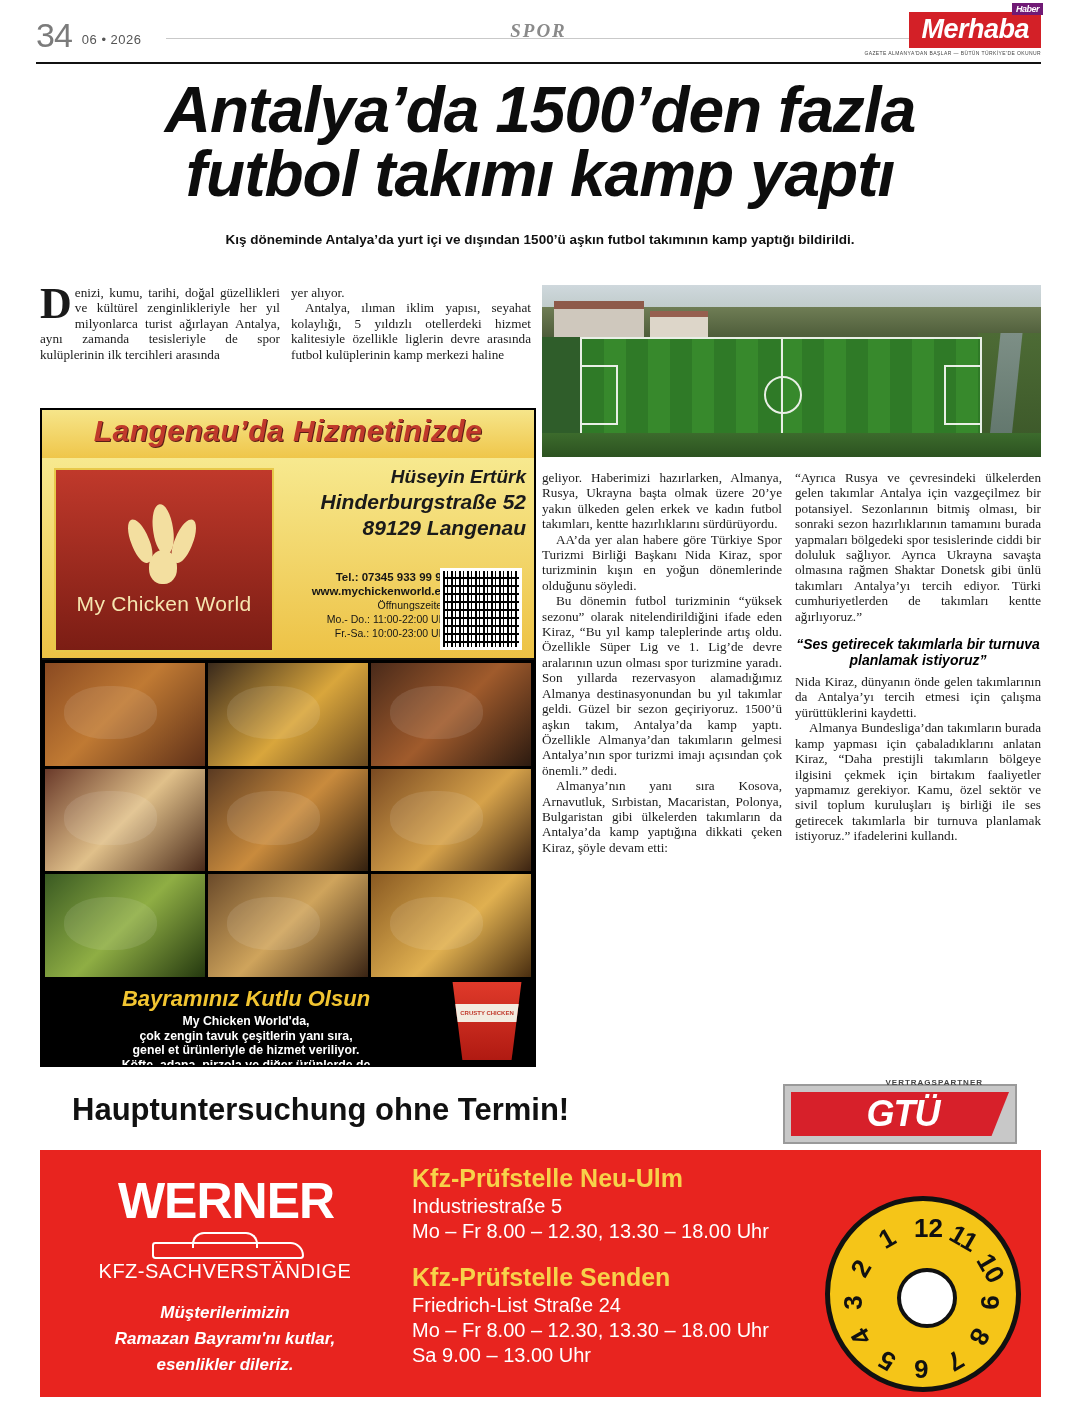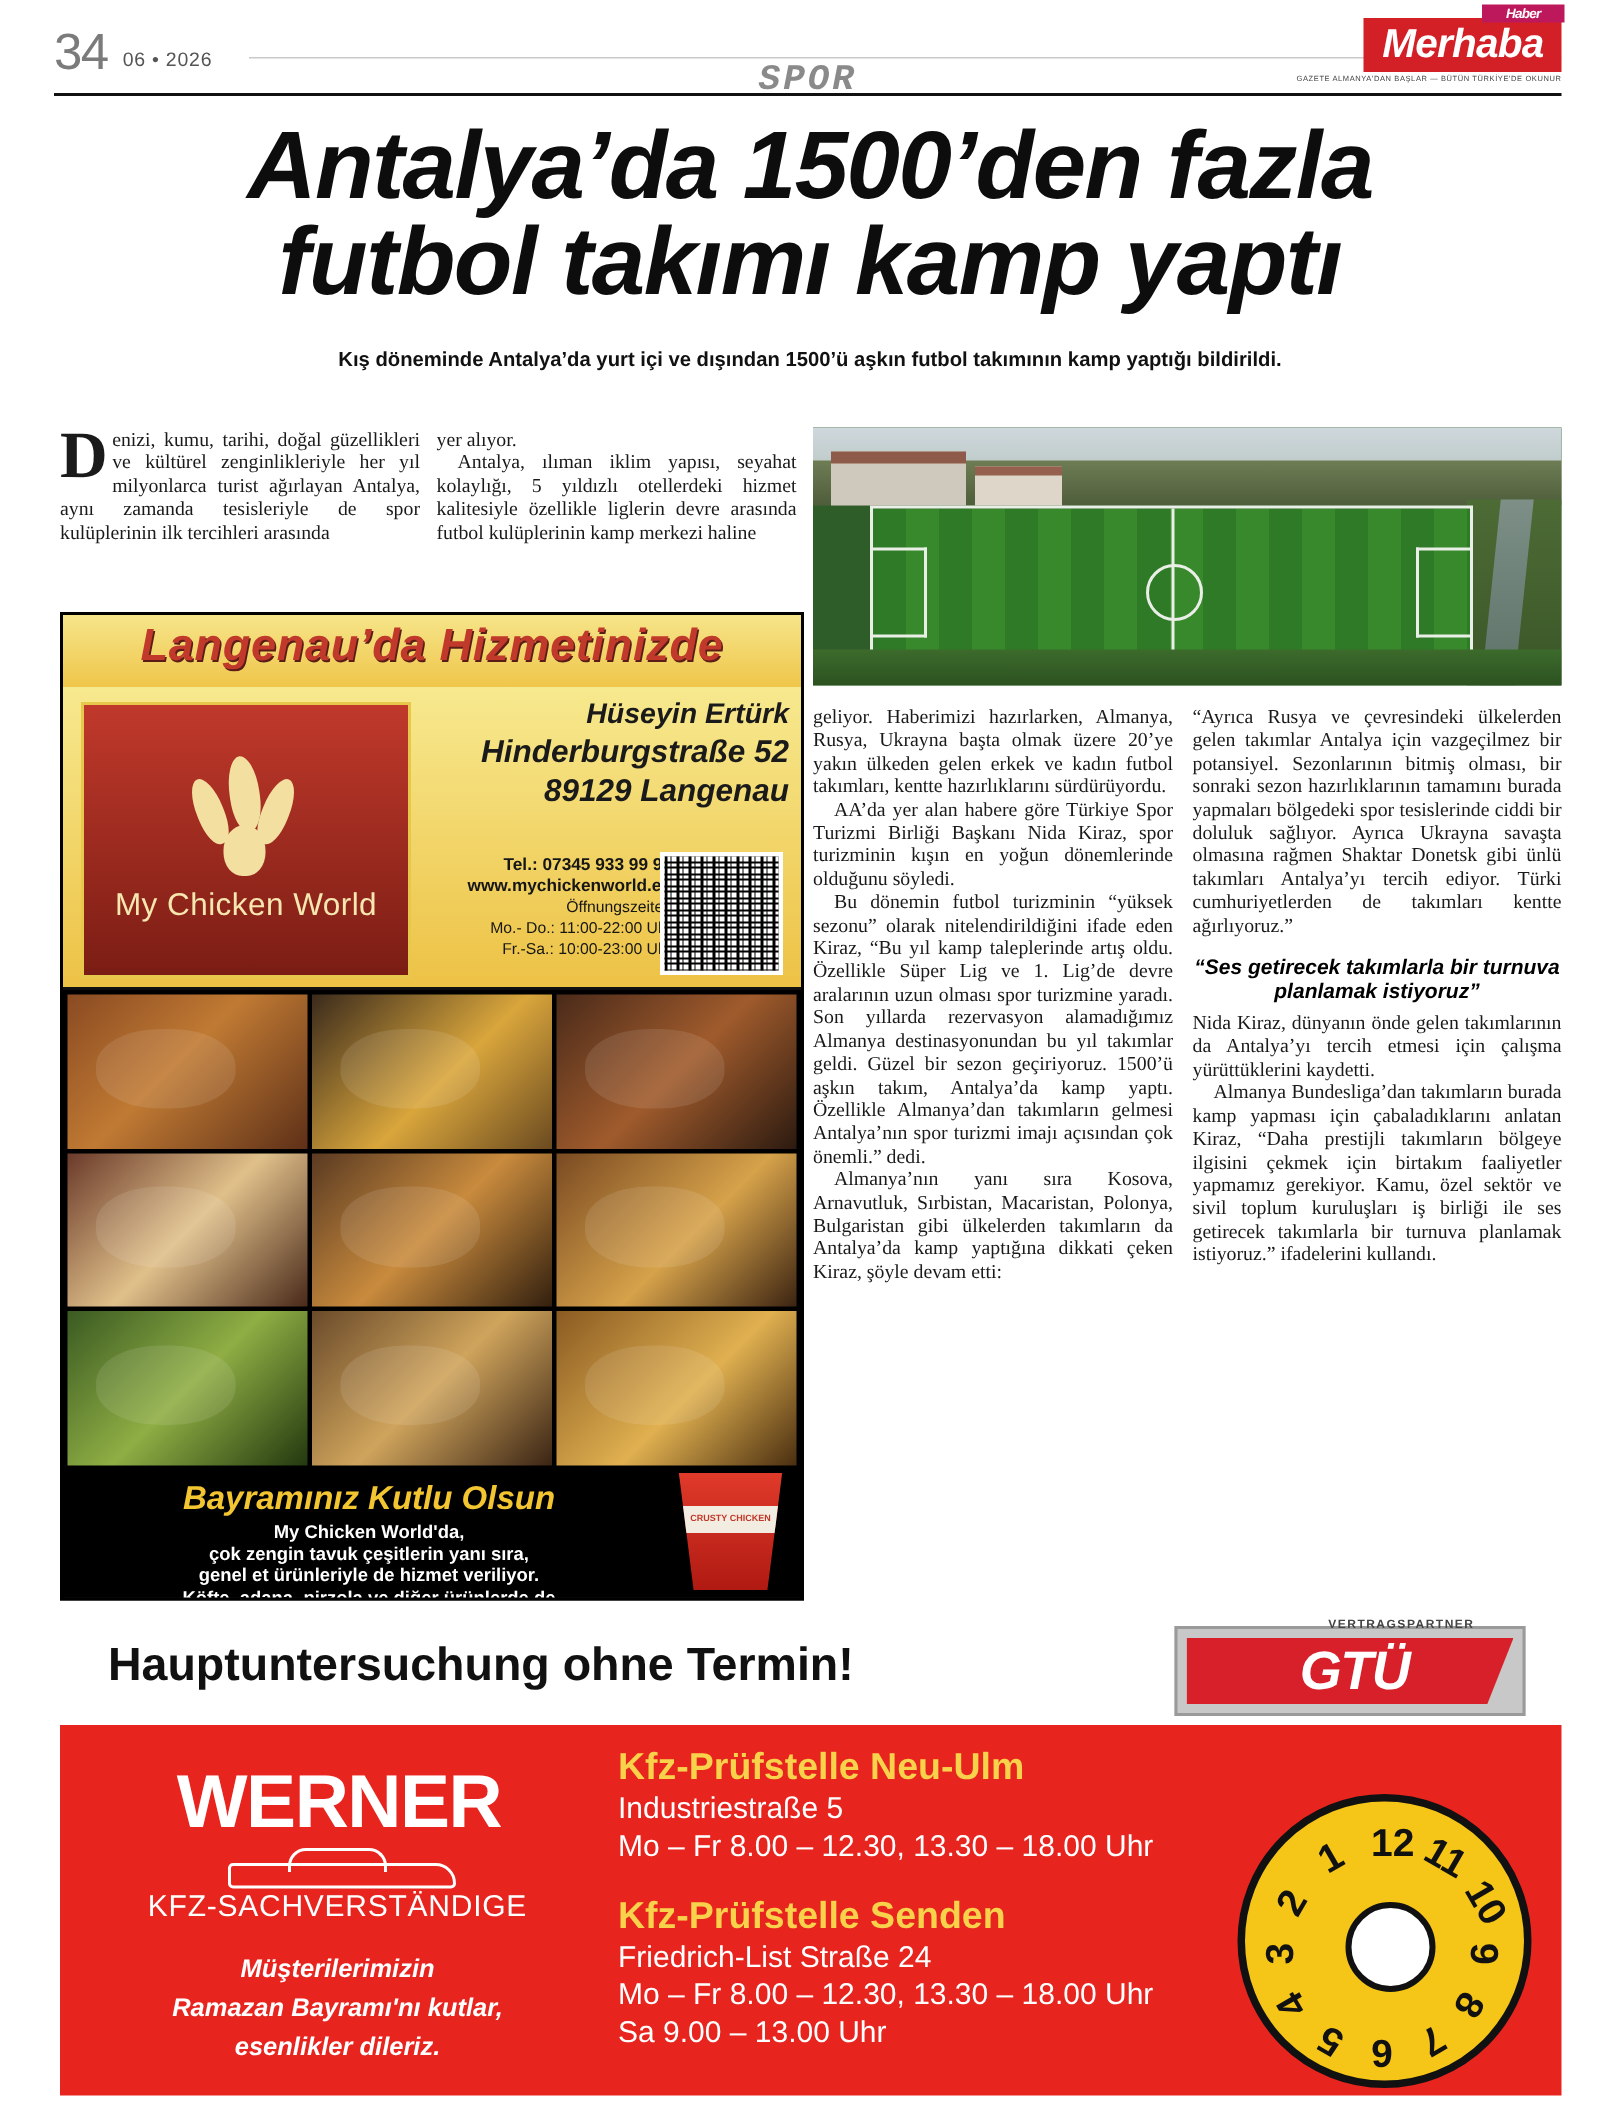--- a/index.html
+++ b/index.html
@@ -22,39 +22,39 @@
     font-family:"Liberation Sans",sans-serif;
     font-size:34px;color:#7b7b7b;font-weight:400;letter-spacing:-1px;
   }
   .page-date{
     font-family:"Liberation Sans",sans-serif;
     font-size:13px;color:#555;margin-left:10px;letter-spacing:0.5px;
     position:relative;top:4px;
   }
   .section-name{
     position:absolute;left:50%;transform:translateX(-50%);
-    font-family:Liberation Mono, monospace;
-    font-style:italic;font-weight:bold;font-size:24px;color:#8a8a8a;
-    letter-spacing:2px;top:10px;margin-top:20px;
+    font-family:Liberation Serif, serif;
+    font-style:italic;font-weight:bold;font-size:19px;color:#8a8a8a;
+    letter-spacing:2px;top:10px;
   }
   .rule-left{
     position:absolute;left:130px;right:0;top:28px;height:1px;background:#c9c9c9;
   }
   .brand{
     position:absolute;right:0;top:2px;width:180px;text-align:right;
   }
   .brand-box{
     display:inline-block;background:#d32027;color:#fff;
     font-family:"Liberation Sans",sans-serif;font-weight:bold;font-style:italic;
     font-size:27px;padding:2px 12px 3px 12px;letter-spacing:-0.5px;
     position:relative;
   }
   .brand-sup{
-    position:absolute;right:-2px;top:-9px;background:#be185d;color:#fff;
-    font-size:9px;font-style:italic;font-weight:bold;padding:1px 16px;
+    position:absolute;right:-2px;top:-9px;background:#701a75;color:#fff;
+    font-size:9px;font-style:italic;font-weight:bold;padding:1px 4px;
   }
   .brand-tag{
     font-family:"Liberation Sans",sans-serif;font-size:5px;color:#444;
     letter-spacing:0.4px;margin-top:2px;
   }
   .head-rule{
     position:absolute;left:36px;right:36px;top:62px;height:2px;background:#111;
   }
 
   

